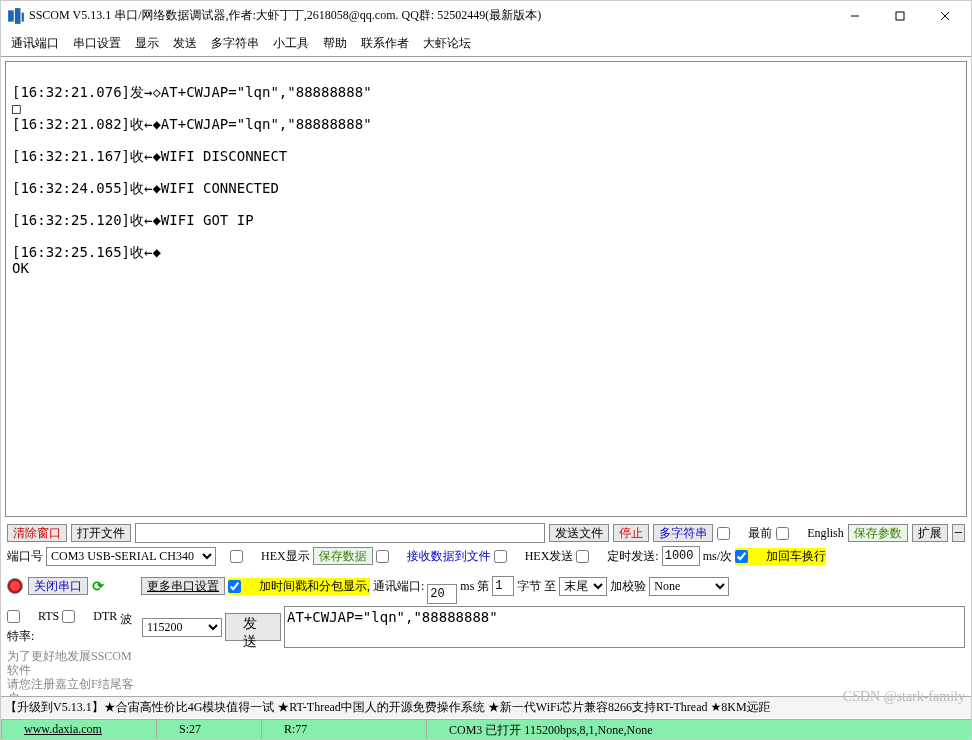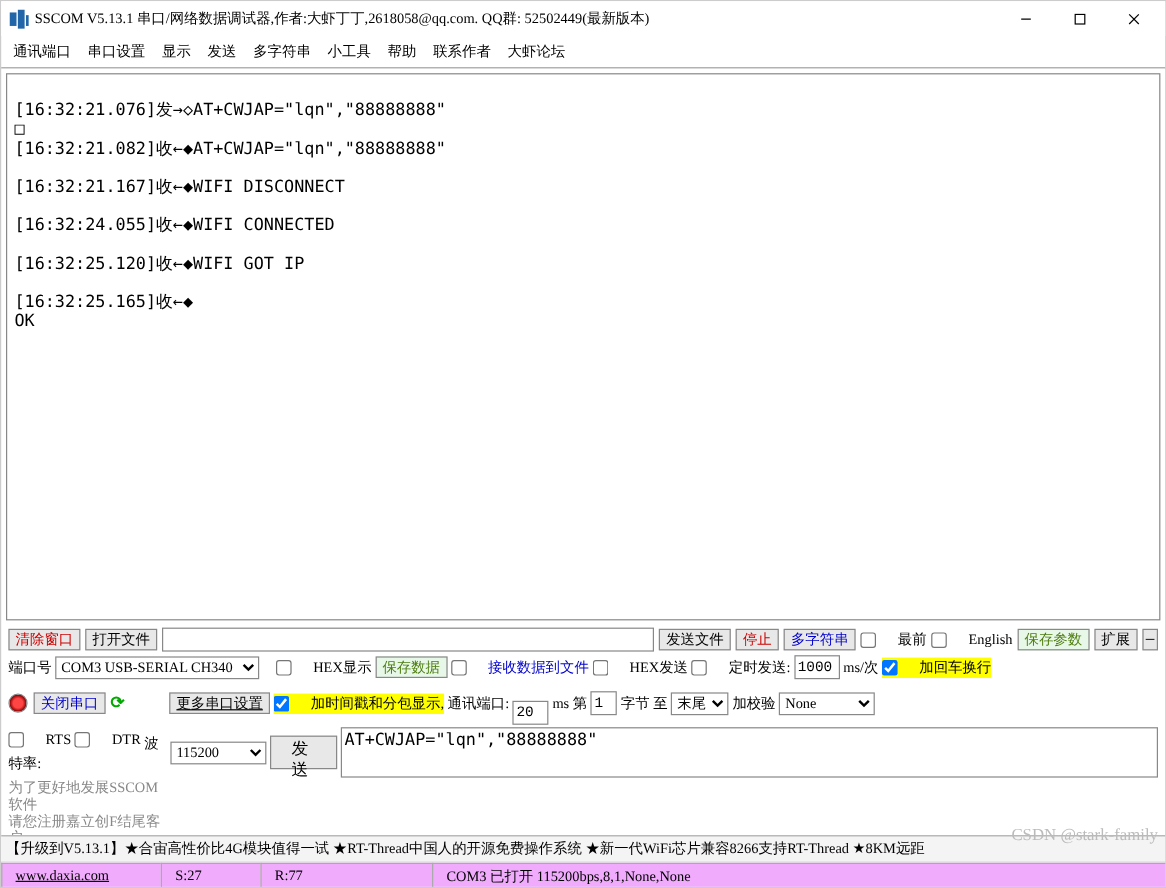--- a/index.html
+++ b/index.html
@@ -24,21 +24,21 @@
 .row2{display:flex;padding:1px 6px;align-items:center;gap:3px}
 .row3{display:flex;padding:1px 6px;align-items:center;gap:3px}
 .row4{display:flex;padding:1px 6px;align-items:center;gap:3px}
 label{font-size:12px}
 select{border:1px solid #888;font-size:12px;height:19px;background:#fff;font-family:Liberation Serif, serif}
 .sendbox{flex:1;border:1px solid #888;height:36px;background:#fff;padding:2px;font-family:"SimSun",monospace;font-size:14px;resize:none}
 .hintblock{width:132px;height:36px;font-size:12px;color:#888;line-height:14px;padding-top:2px}
 .sendbtn{width:56px;height:28px;border:1px solid #888;background:#e8e8e8;font-size:14px;letter-spacing:8px;font-family:inherit;padding-left:8px}
 .adbar{background:#f4f4f4;border-top:1px solid #aaa;border-bottom:1px solid #aaa;padding:2px 4px;font-size:12px;white-space:nowrap;overflow:hidden}
 .statusbar{display:flex;font-size:12px;height:20px;border-top:1px solid #fff}
-.statusbar div{border-left:1px solid #aaa;border-top:1px solid #aaa;padding:2px 11px;background:#f0abfc}
+.statusbar div{border-left:1px solid #aaa;border-top:1px solid #aaa;padding:2px 22px;background:#86efac}
 .watermark{position:absolute;right:6px;bottom:34px;color:#bbb;font-size:14px}
 .spacer{flex:1}
 .recicon{width:14px;height:14px;border:1px solid #888;border-radius:50%;background:radial-gradient(circle,#f44 40%,#800 70%);display:inline-block;margin-right:2px;vertical-align:middle}
 .refresh{width:14px;height:14px;display:inline-flex;align-items:center;justify-content:center;color:#0a0;font-weight:bold;font-size:14px}
 </style>
 </head>
 <body>
 
 <div class="window">
  <div class="titlebar">

